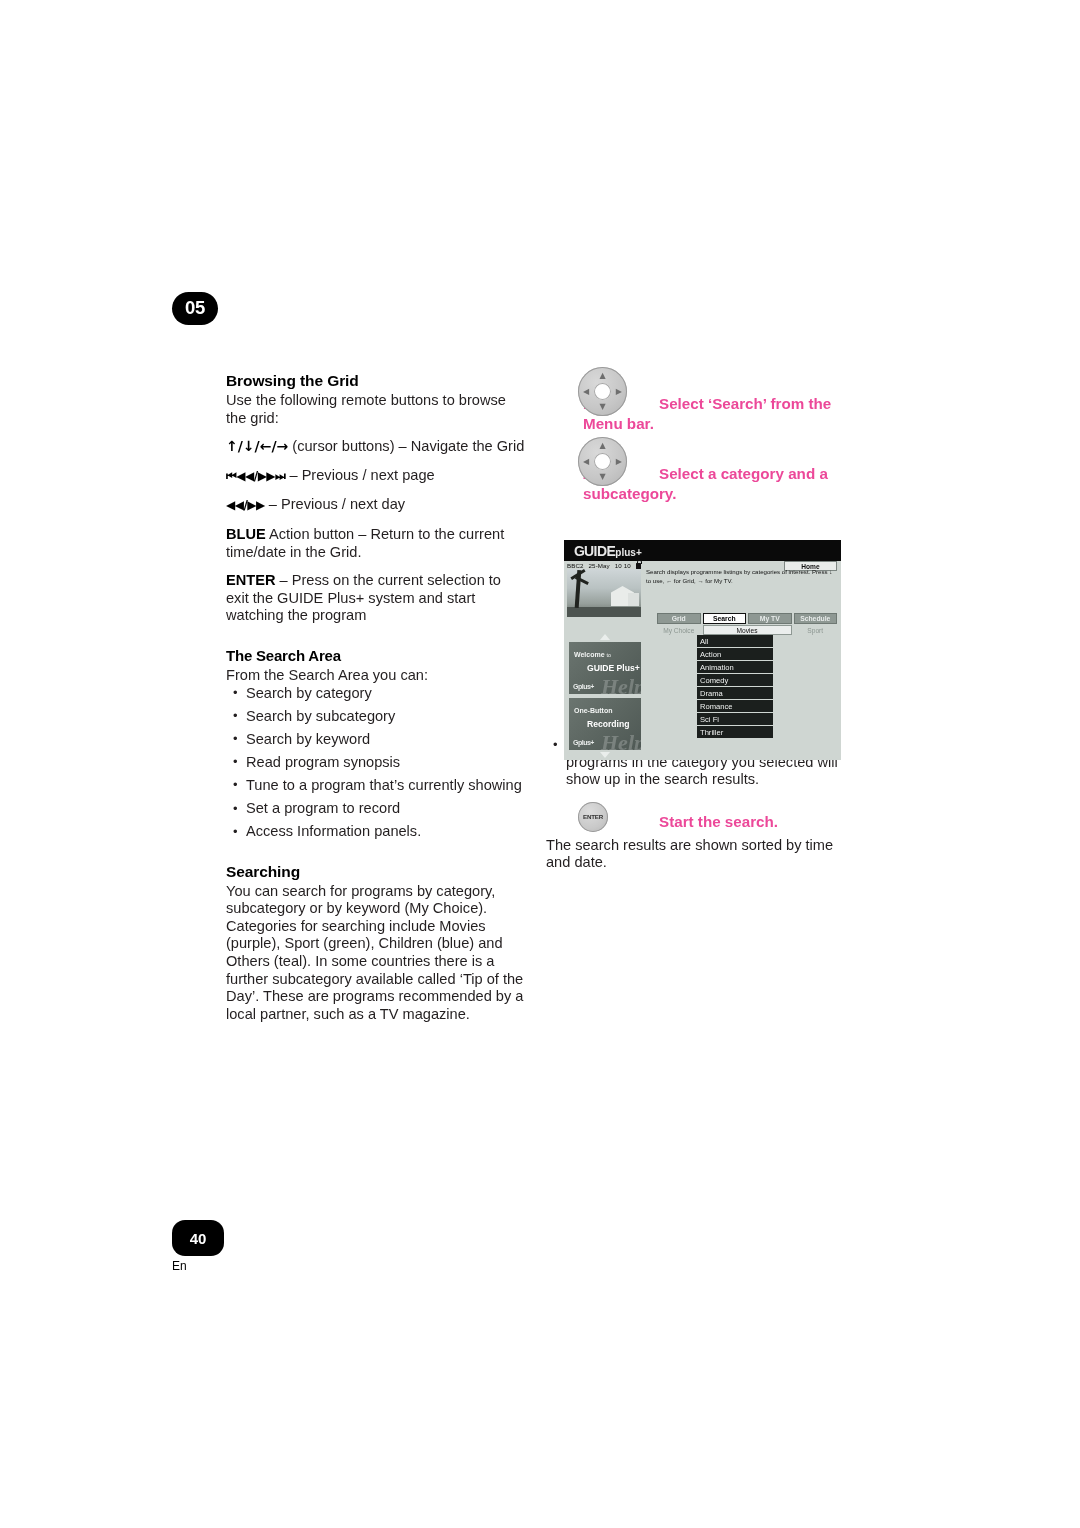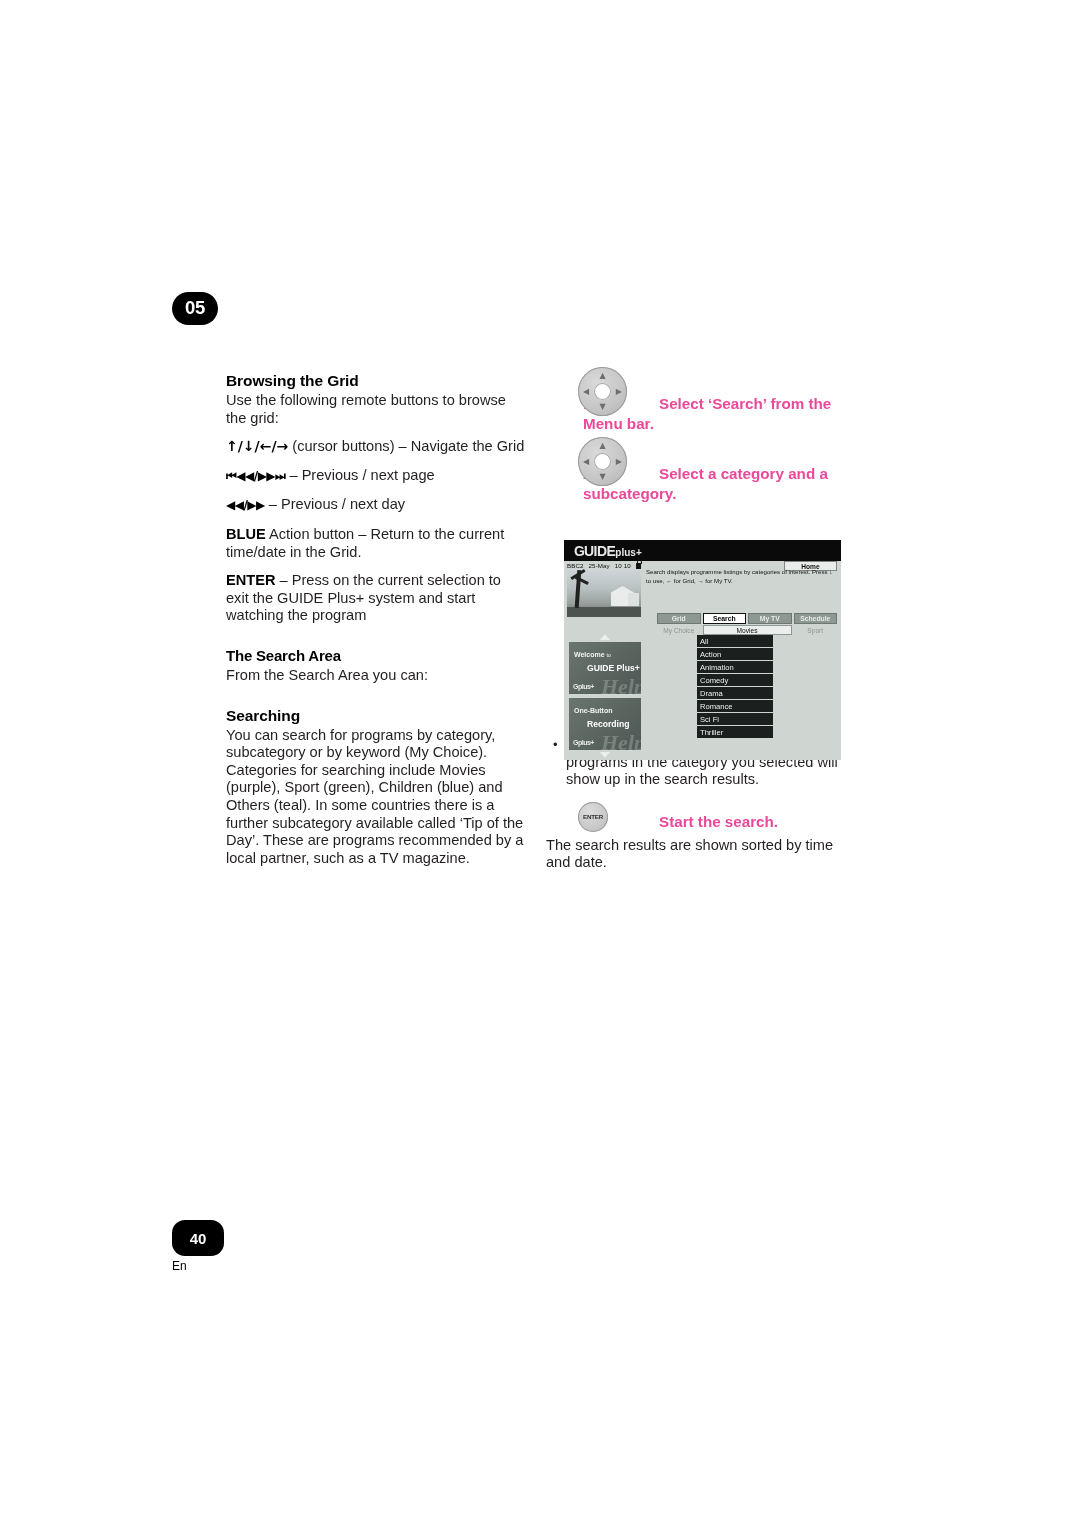--- a/index.html
+++ b/index.html
@@ -497,20 +497,29 @@
 
     <p class="body"><span class="glyphs-sm">◀◀/▶▶</span><span> – Previous / next day</span></p>
 
     <p class="body"><b>BLUE</b><span> Action button – Return to the current time/date in the Grid.</span></p>
 
     <p class="body"><b>ENTER</b><span> – Press on the current selection to exit the GUIDE Plus+ system and start watching the program</span></p>
 
     <h2 class="sec-head-big">The Search Area</h2>
     <p class="body tight">From the Search Area you can:</p>
 
+    <ul class="bullets">
+      <li>Search by category</li>
+      <li>Search by subcategory</li>
+      <li>Search by keyword</li>
+      <li>Read program synopsis</li>
+      <li>Tune to a program that’s currently showing</li>
+      <li>Set a program to record</li>
+      <li>Access Information panels.</li>
+    </ul>
 
     <h3 class="sec-head" style="margin-top:22px;">Searching</h3>
     <p class="body">You can search for programs by category, subcategory or by keyword (My Choice). Categories for searching include Movies (purple), Sport (green), Children (blue) and Others (teal). In some countries there is a further subcategory available called ‘Tip of the Day’. These are programs recommended by a local partner, such as a TV magazine.</p>
   </div>
 
   <div class="col-right">
 
     <div class="step" style="height:44px;">
       <div class="cursor-pad" style="left:32px; top:-5px;">
         <span class="pad-arrow pa-up">▲</span>

